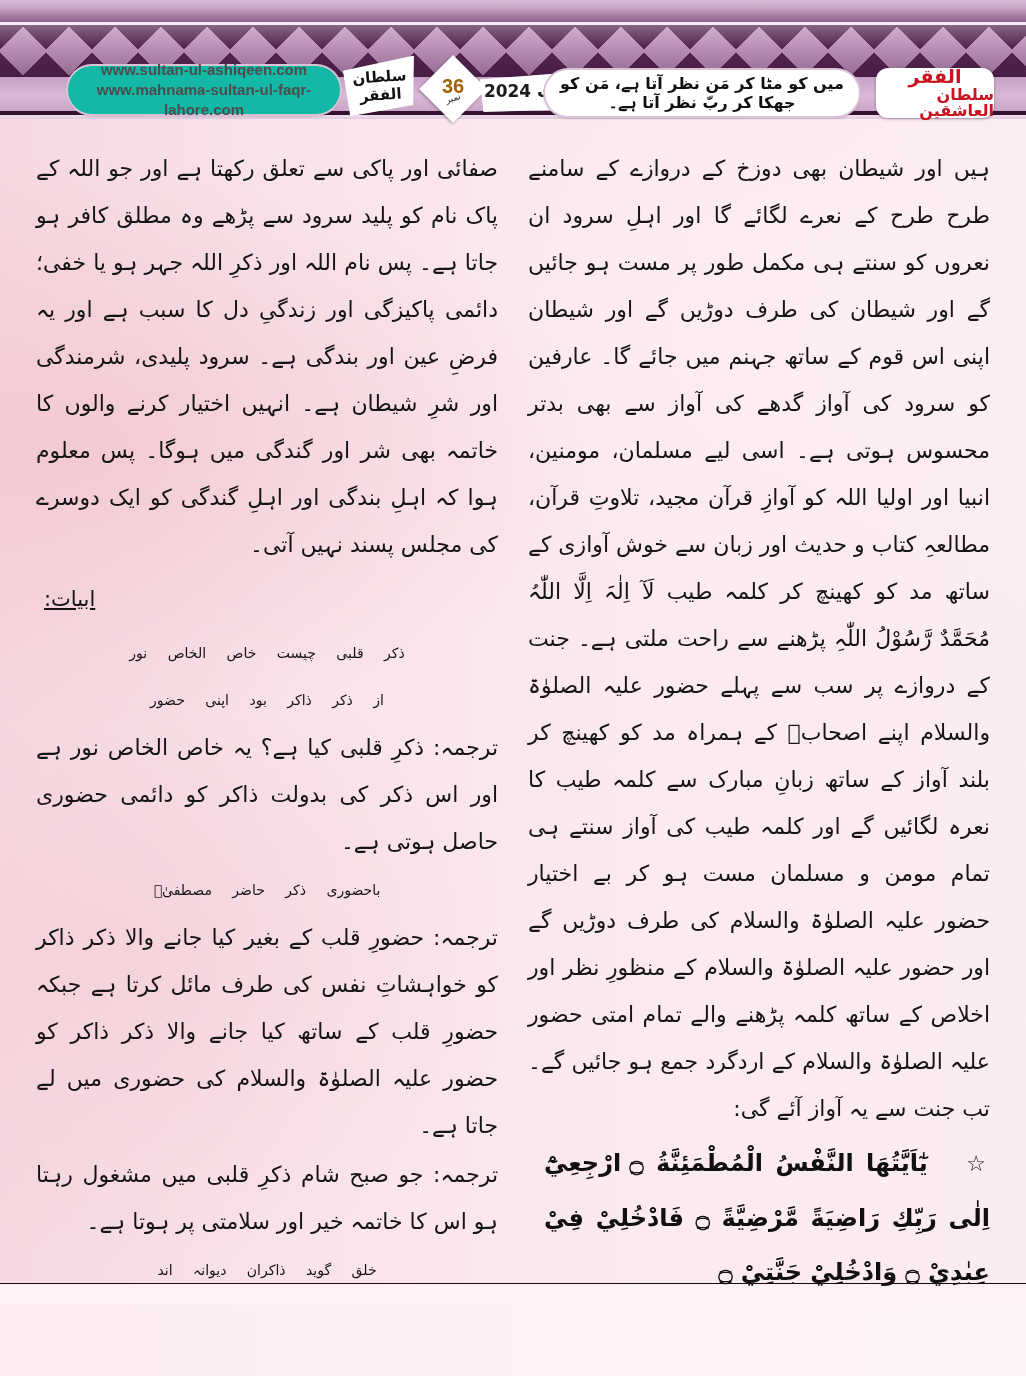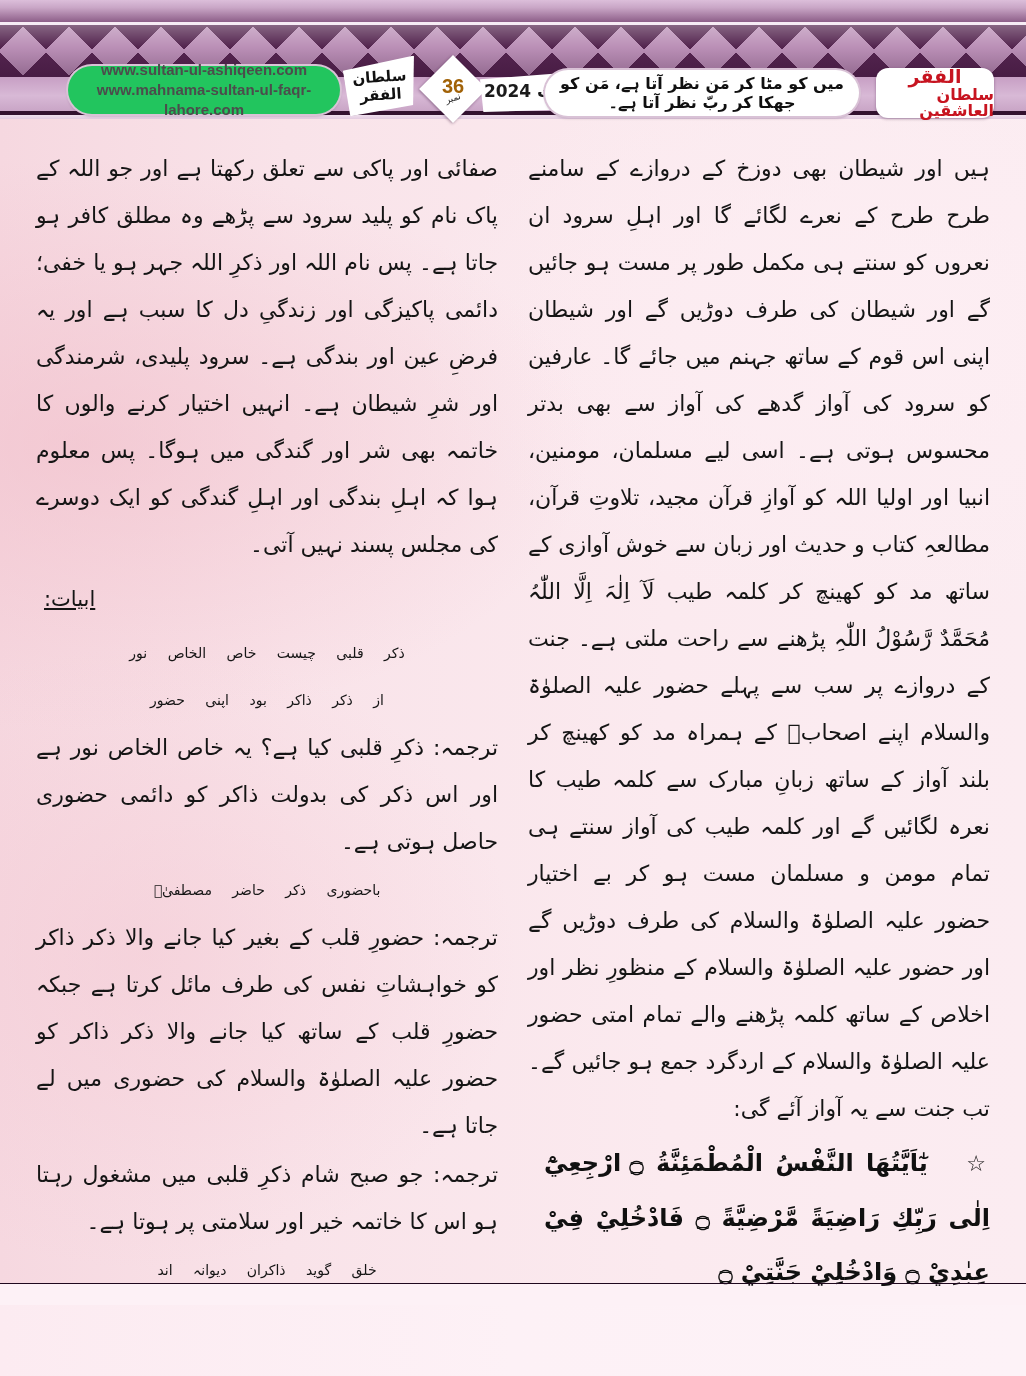--- a/index.html
+++ b/index.html
@@ -35,21 +35,21 @@
     height:34px;
     background:linear-gradient(180deg,#b habit 0%,#c79fc4 0%,#d4b3d2 60%,#c9a5c6 100%);
     background:linear-gradient(180deg,#c79fc4 0%,#d8b9d6 55%,#c9a5c6 100%);
   }
   .rule-dark{height:4px;background:#33122f;}
   .rule-light{height:4px;background:linear-gradient(180deg,#efdfed 0%,#e3cbe0 100%);}
 
   .badges{position:absolute;inset:0;direction:ltr;}
   .url-pill{
     position:absolute;left:68px;top:66px;width:272px;height:48px;
-    background:#22c55e;border-radius:26px;
+    background:#14b8a6;border-radius:26px;
     box-shadow:0 0 0 2px #d9c2d6,0 2px 3px rgba(60,20,60,.35);
     display:flex;flex-direction:column;justify-content:center;align-items:center;
     font-family:"Liberation Sans",sans-serif;font-weight:bold;
     font-size:15px;line-height:20px;color:#4c4c4c;text-align:center;
   }
   .logo-banner{
     position:absolute;left:344px;top:58px;width:72px;height:56px;
     background:#fff;
     clip-path:polygon(0 18%,100% 0,94% 88%,6% 100%);
     display:flex;align-items:center;justify-content:center;

